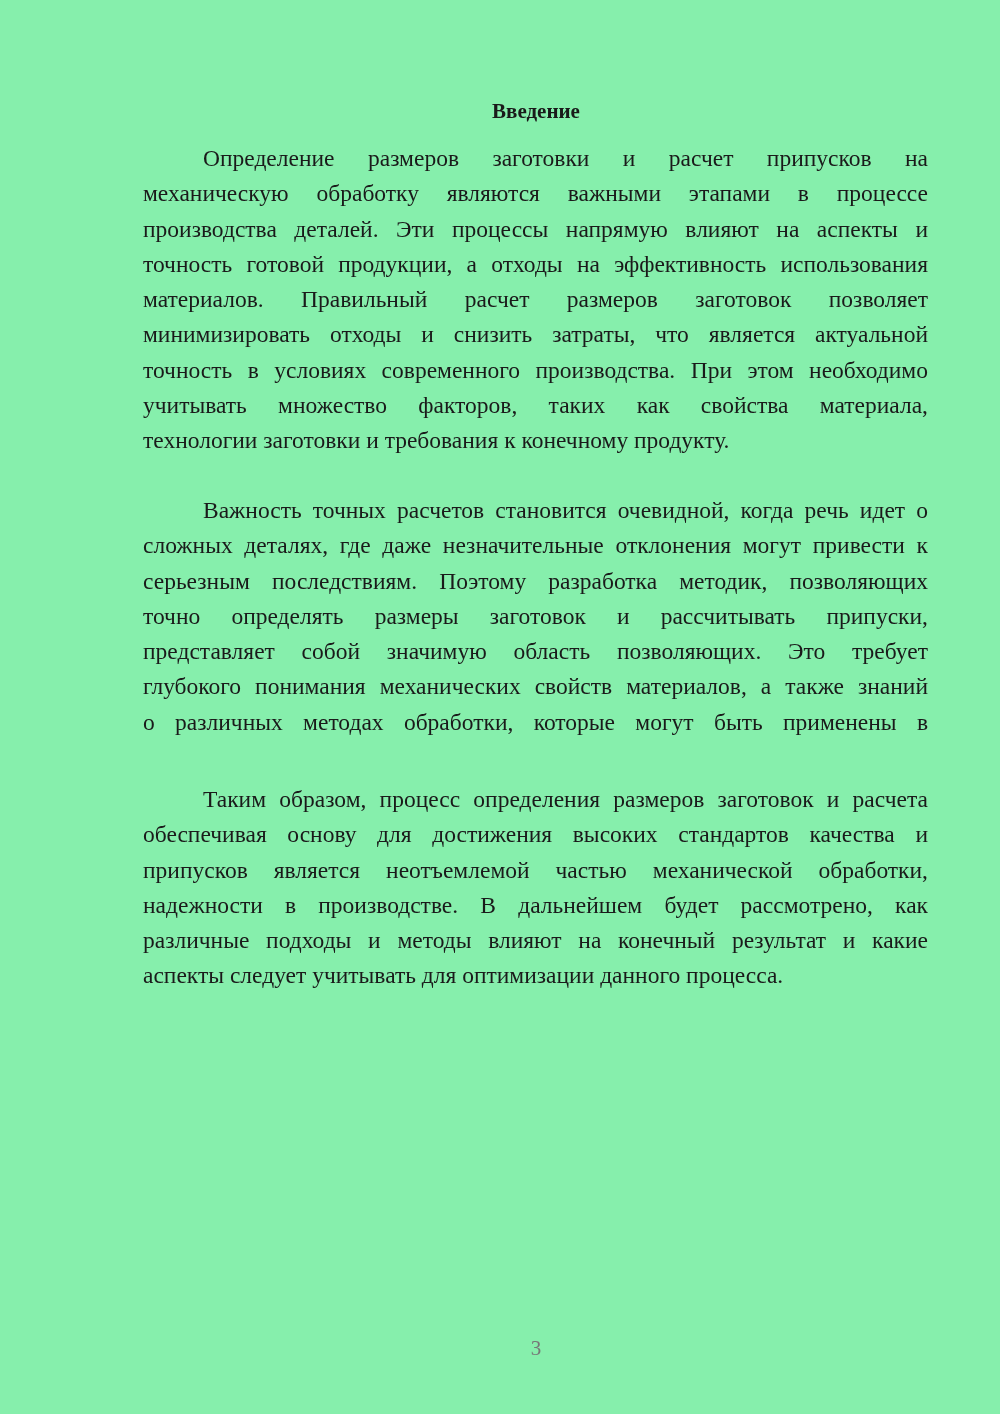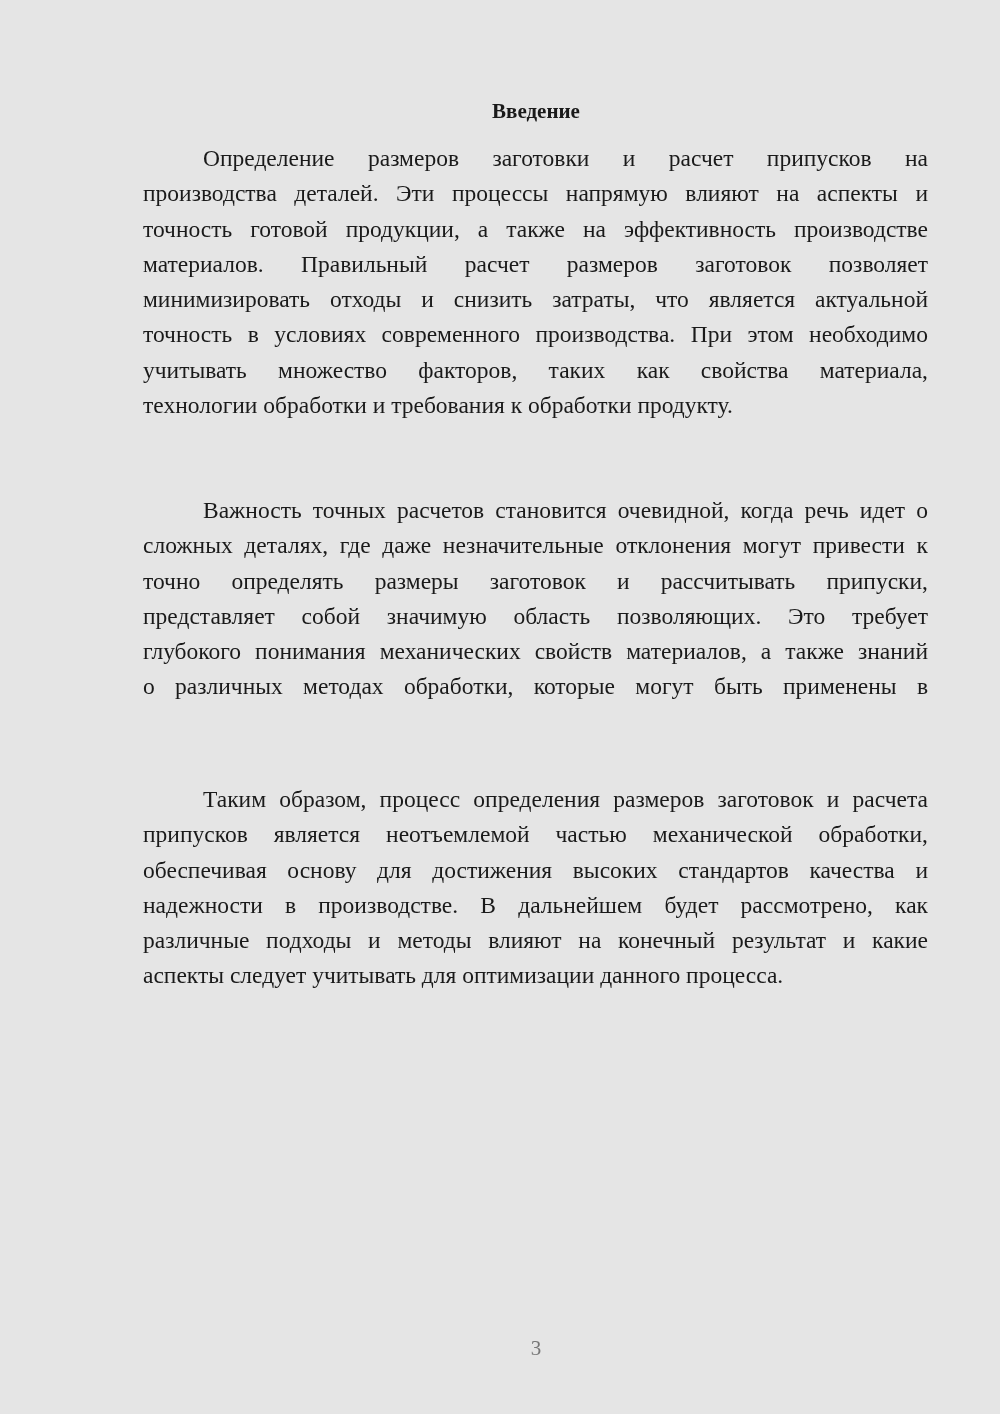--- a/index.html
+++ b/index.html
@@ -13,21 +13,21 @@
       position: relative;
       overflow: hidden;
       font-family: "Liberation Serif", "DejaVu Serif", serif;
       color: #1a1a1a;
     }
     .page {
       position: absolute;
       left: 0; top: 0;
       width: 1000px;
       height: 1414px;
-      background: #e5e5e5;
+      background: #86efac;
     }
     .title {
       position: absolute;
       left: 0;
       width: 1072px;
       top: 97px;
       text-align: center;
       font-weight: bold;
       font-size: 21px;
       line-height: 28px;
@@ -81,72 +81,78 @@
 
 <div class="page">
 
   <h1 class="title" style="margin:0;">Введение</h1>
 
   <div class="para" id="p1">
     <span class="line indent">
         <span class="line-inner">Определение размеров заготовки и расчет припусков на</span>
       </span>
     <span class="line">
+        <span class="line-inner">механическую обработку являются важными этапами в процессе</span>
+      </span>
+    <span class="line">
         <span class="line-inner">производства деталей. Эти процессы напрямую влияют на аспекты и</span>
       </span>
     <span class="line">
-        <span class="line-inner">точность готовой продукции, а также на эффективность производстве</span>
+        <span class="line-inner">точность готовой продукции, а отходы на эффективность использования</span>
       </span>
     <span class="line">
         <span class="line-inner">материалов. Правильный расчет размеров заготовок позволяет</span>
       </span>
     <span class="line">
         <span class="line-inner">минимизировать отходы и снизить затраты, что является актуальной</span>
       </span>
     <span class="line">
         <span class="line-inner">точность в условиях современного производства. При этом необходимо</span>
       </span>
     <span class="line">
         <span class="line-inner">учитывать множество факторов, таких как свойства материала,</span>
       </span>
     <span class="line last">
-        <span class="line-inner">технологии обработки и требования к обработки продукту.</span>
+        <span class="line-inner">технологии заготовки и требования к конечному продукту.</span>
       </span>
   </div>
 
   <div class="para" id="p2">
     <span class="line indent">
         <span class="line-inner">Важность точных расчетов становится очевидной, когда речь идет о</span>
       </span>
     <span class="line">
         <span class="line-inner">сложных деталях, где даже незначительные отклонения могут привести к</span>
+      </span>
+    <span class="line">
+        <span class="line-inner">серьезным последствиям. Поэтому разработка методик, позволяющих</span>
       </span>
     <span class="line">
         <span class="line-inner">точно определять размеры заготовок и рассчитывать припуски,</span>
       </span>
     <span class="line">
         <span class="line-inner">представляет собой значимую область позволяющих. Это требует</span>
       </span>
     <span class="line">
         <span class="line-inner">глубокого понимания механических свойств материалов, а также знаний</span>
       </span>
     <span class="line">
         <span class="line-inner">о различных методах обработки, которые могут быть применены в</span>
       </span>
   </div>
 
   <div class="para" id="p3">
     <span class="line indent">
         <span class="line-inner">Таким образом, процесс определения размеров заготовок и расчета</span>
       </span>
     <span class="line">
-        <span class="line-inner">припусков является неотъемлемой частью механической обработки,</span>
+        <span class="line-inner">обеспечивая основу для достижения высоких стандартов качества и</span>
       </span>
     <span class="line">
-        <span class="line-inner">обеспечивая основу для достижения высоких стандартов качества и</span>
+        <span class="line-inner">припусков является неотъемлемой частью механической обработки,</span>
       </span>
     <span class="line">
         <span class="line-inner">надежности в производстве. В дальнейшем будет рассмотрено, как</span>
       </span>
     <span class="line">
         <span class="line-inner">различные подходы и методы влияют на конечный результат и какие</span>
       </span>
     <span class="line last">
         <span class="line-inner">аспекты следует учитывать для оптимизации данного процесса.</span>
       </span>

